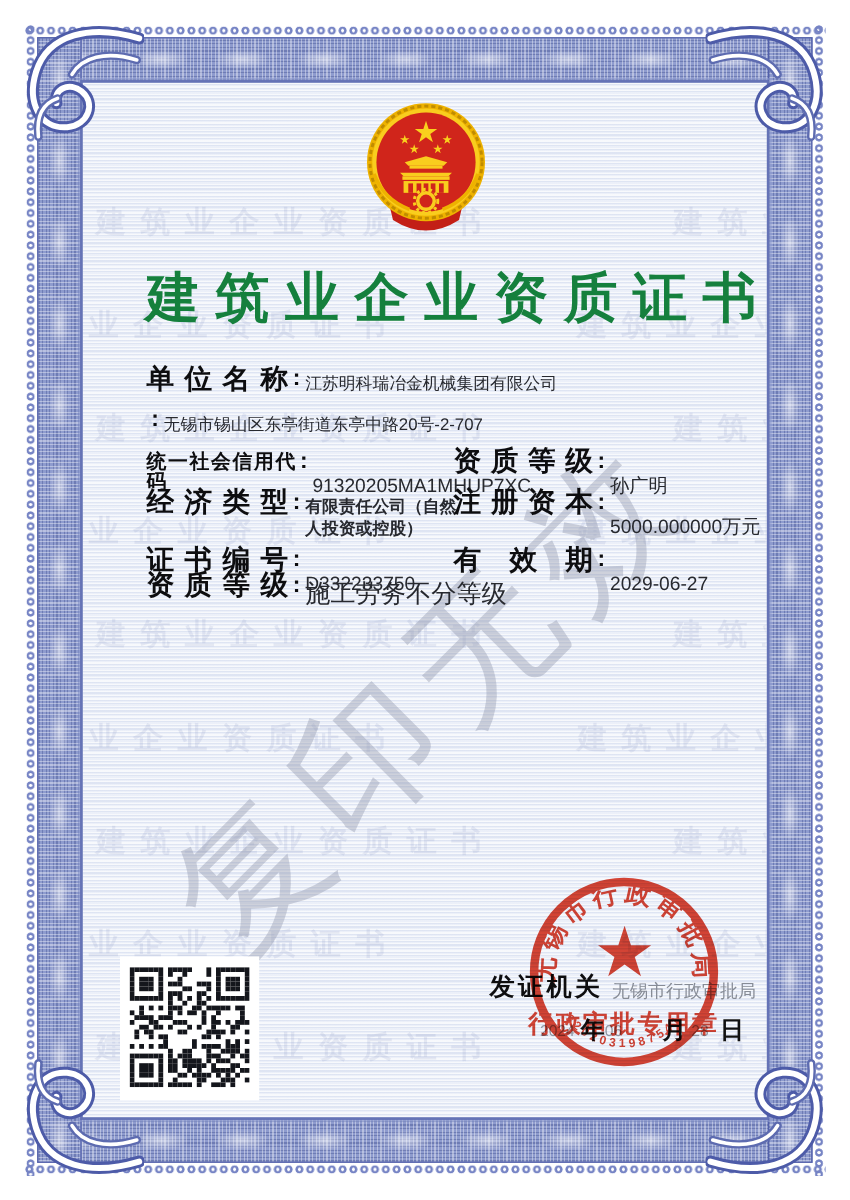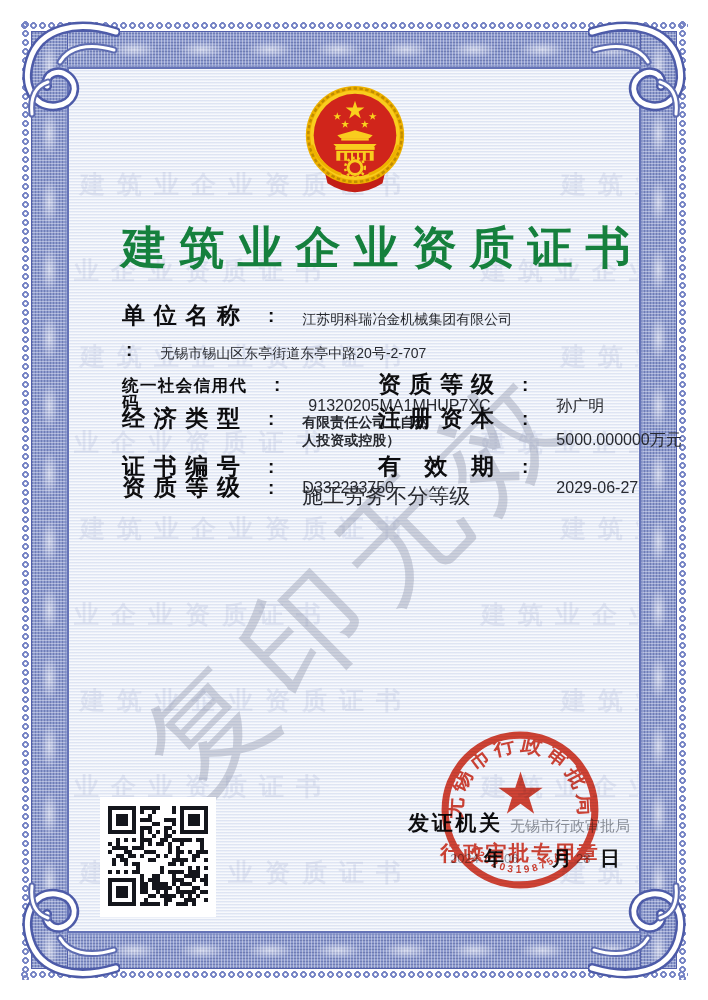--- a/index.html
+++ b/index.html
@@ -59,21 +59,21 @@
   .copy-watermark{position:absolute;left:85px;top:460px;width:550px;height:240px;z-index:2;
     display:flex;align-items:center;justify-content:center;transform:rotate(-45deg);
     font-size:120px;letter-spacing:16px;font-weight:500;color:#8d93a8;opacity:.38;pointer-events:none;}
 
   
   .emblem{position:absolute;left:296px;top:84px;width:118px;height:118px;z-index:4;}
   .title{position:absolute;top:218px;left:0;right:0;text-align:center;z-index:4;
     font-size:45px;font-weight:900;letter-spacing:13px;text-indent:13px;color:#15803d;padding-left:44px;}
 
   
-  .frow{position:absolute;display:flex;align-items:flex-start;z-index:4;gap:24px;}
+  .frow{position:absolute;display:flex;align-items:flex-start;z-index:4;}
   .col-l{left:122px;} .col-r{left:378px;}
   .r1{top:303px;} .r2{top:337px;} .r3{top:372px;} .r4{top:406px;} .r5{top:454px;} .r6{top:475px;}
   .flabel{display:inline-block;width:118px;font-weight:bold;font-size:23px;line-height:1.05;
     color:#0d0d0f;text-align:justify;text-align-last:justify;}
   .flabel-small{font-size:16.5px;width:124px;margin-top:5px;}
   .flabel-r{width:116px;}
   .colon{font-weight:bold;font-size:19px;margin:2px 4px 0 4px;color:#0d0d0f;}
   .fvalue{font-size:14px;color:#27292f;margin-top:7px;line-height:1.3;}
   .fvalue.code{font-size:16px;margin-top:24px;}
   .fvalue.narrow{width:138px;font-weight:bold;}

